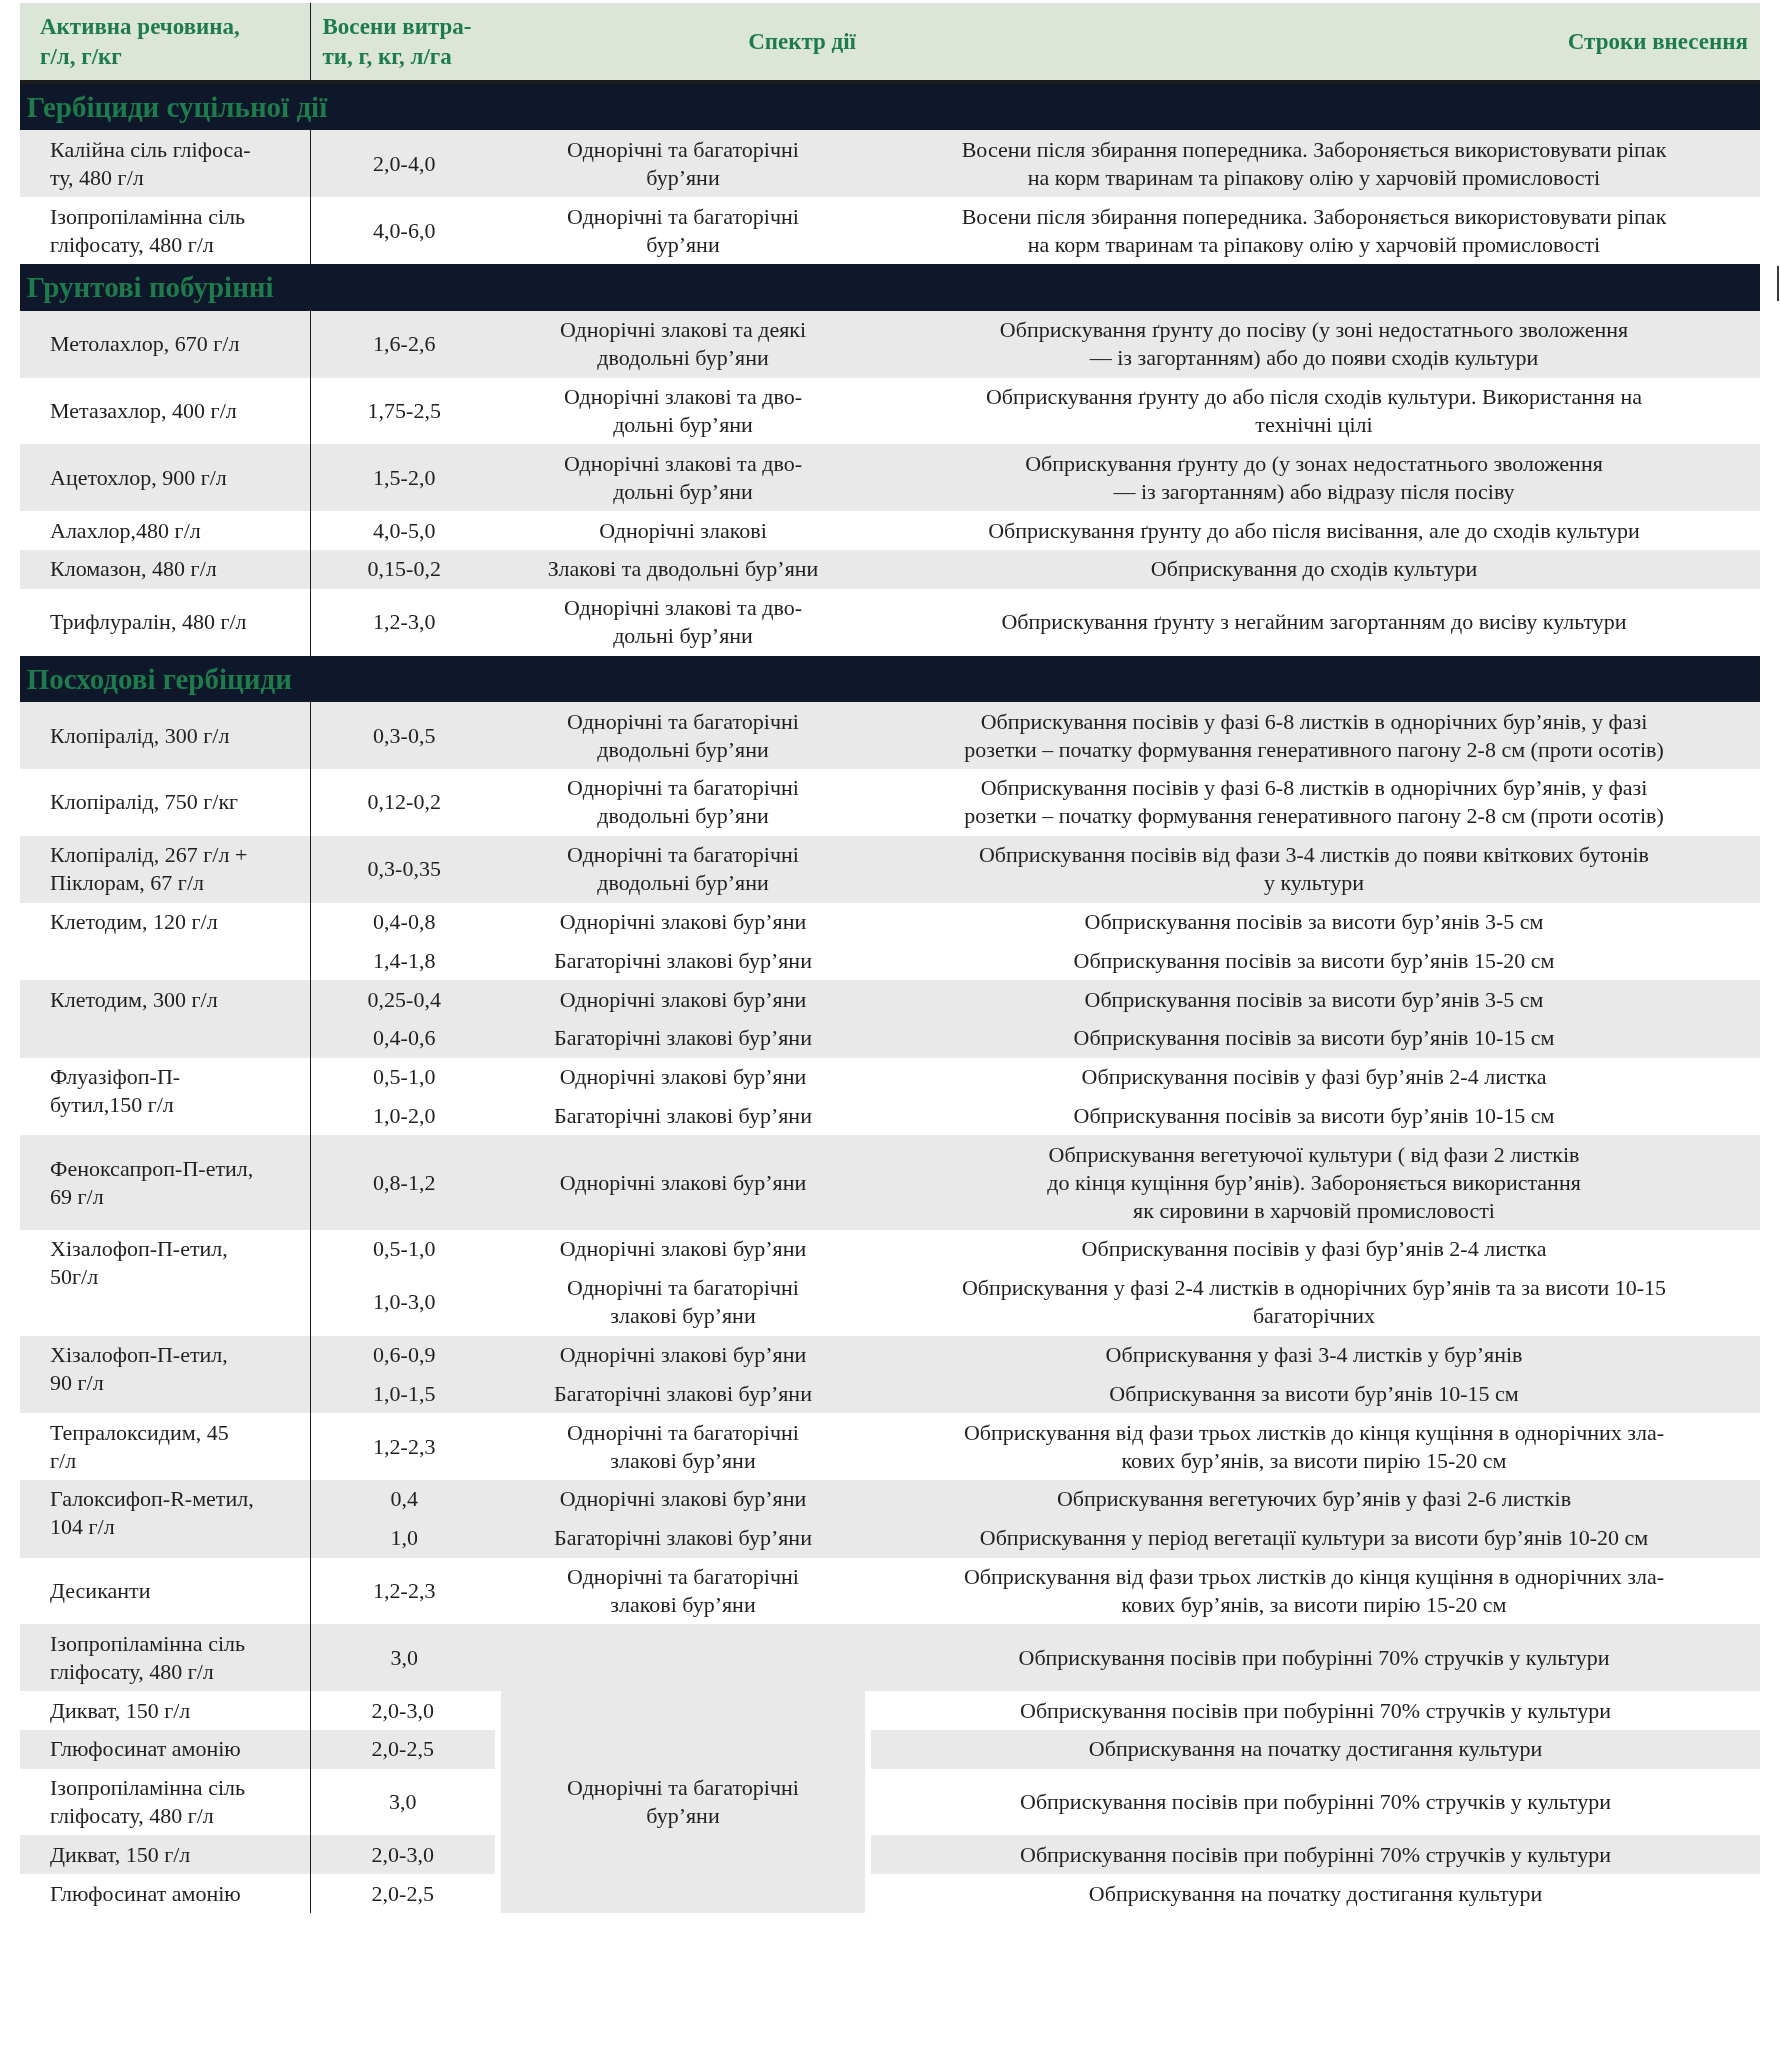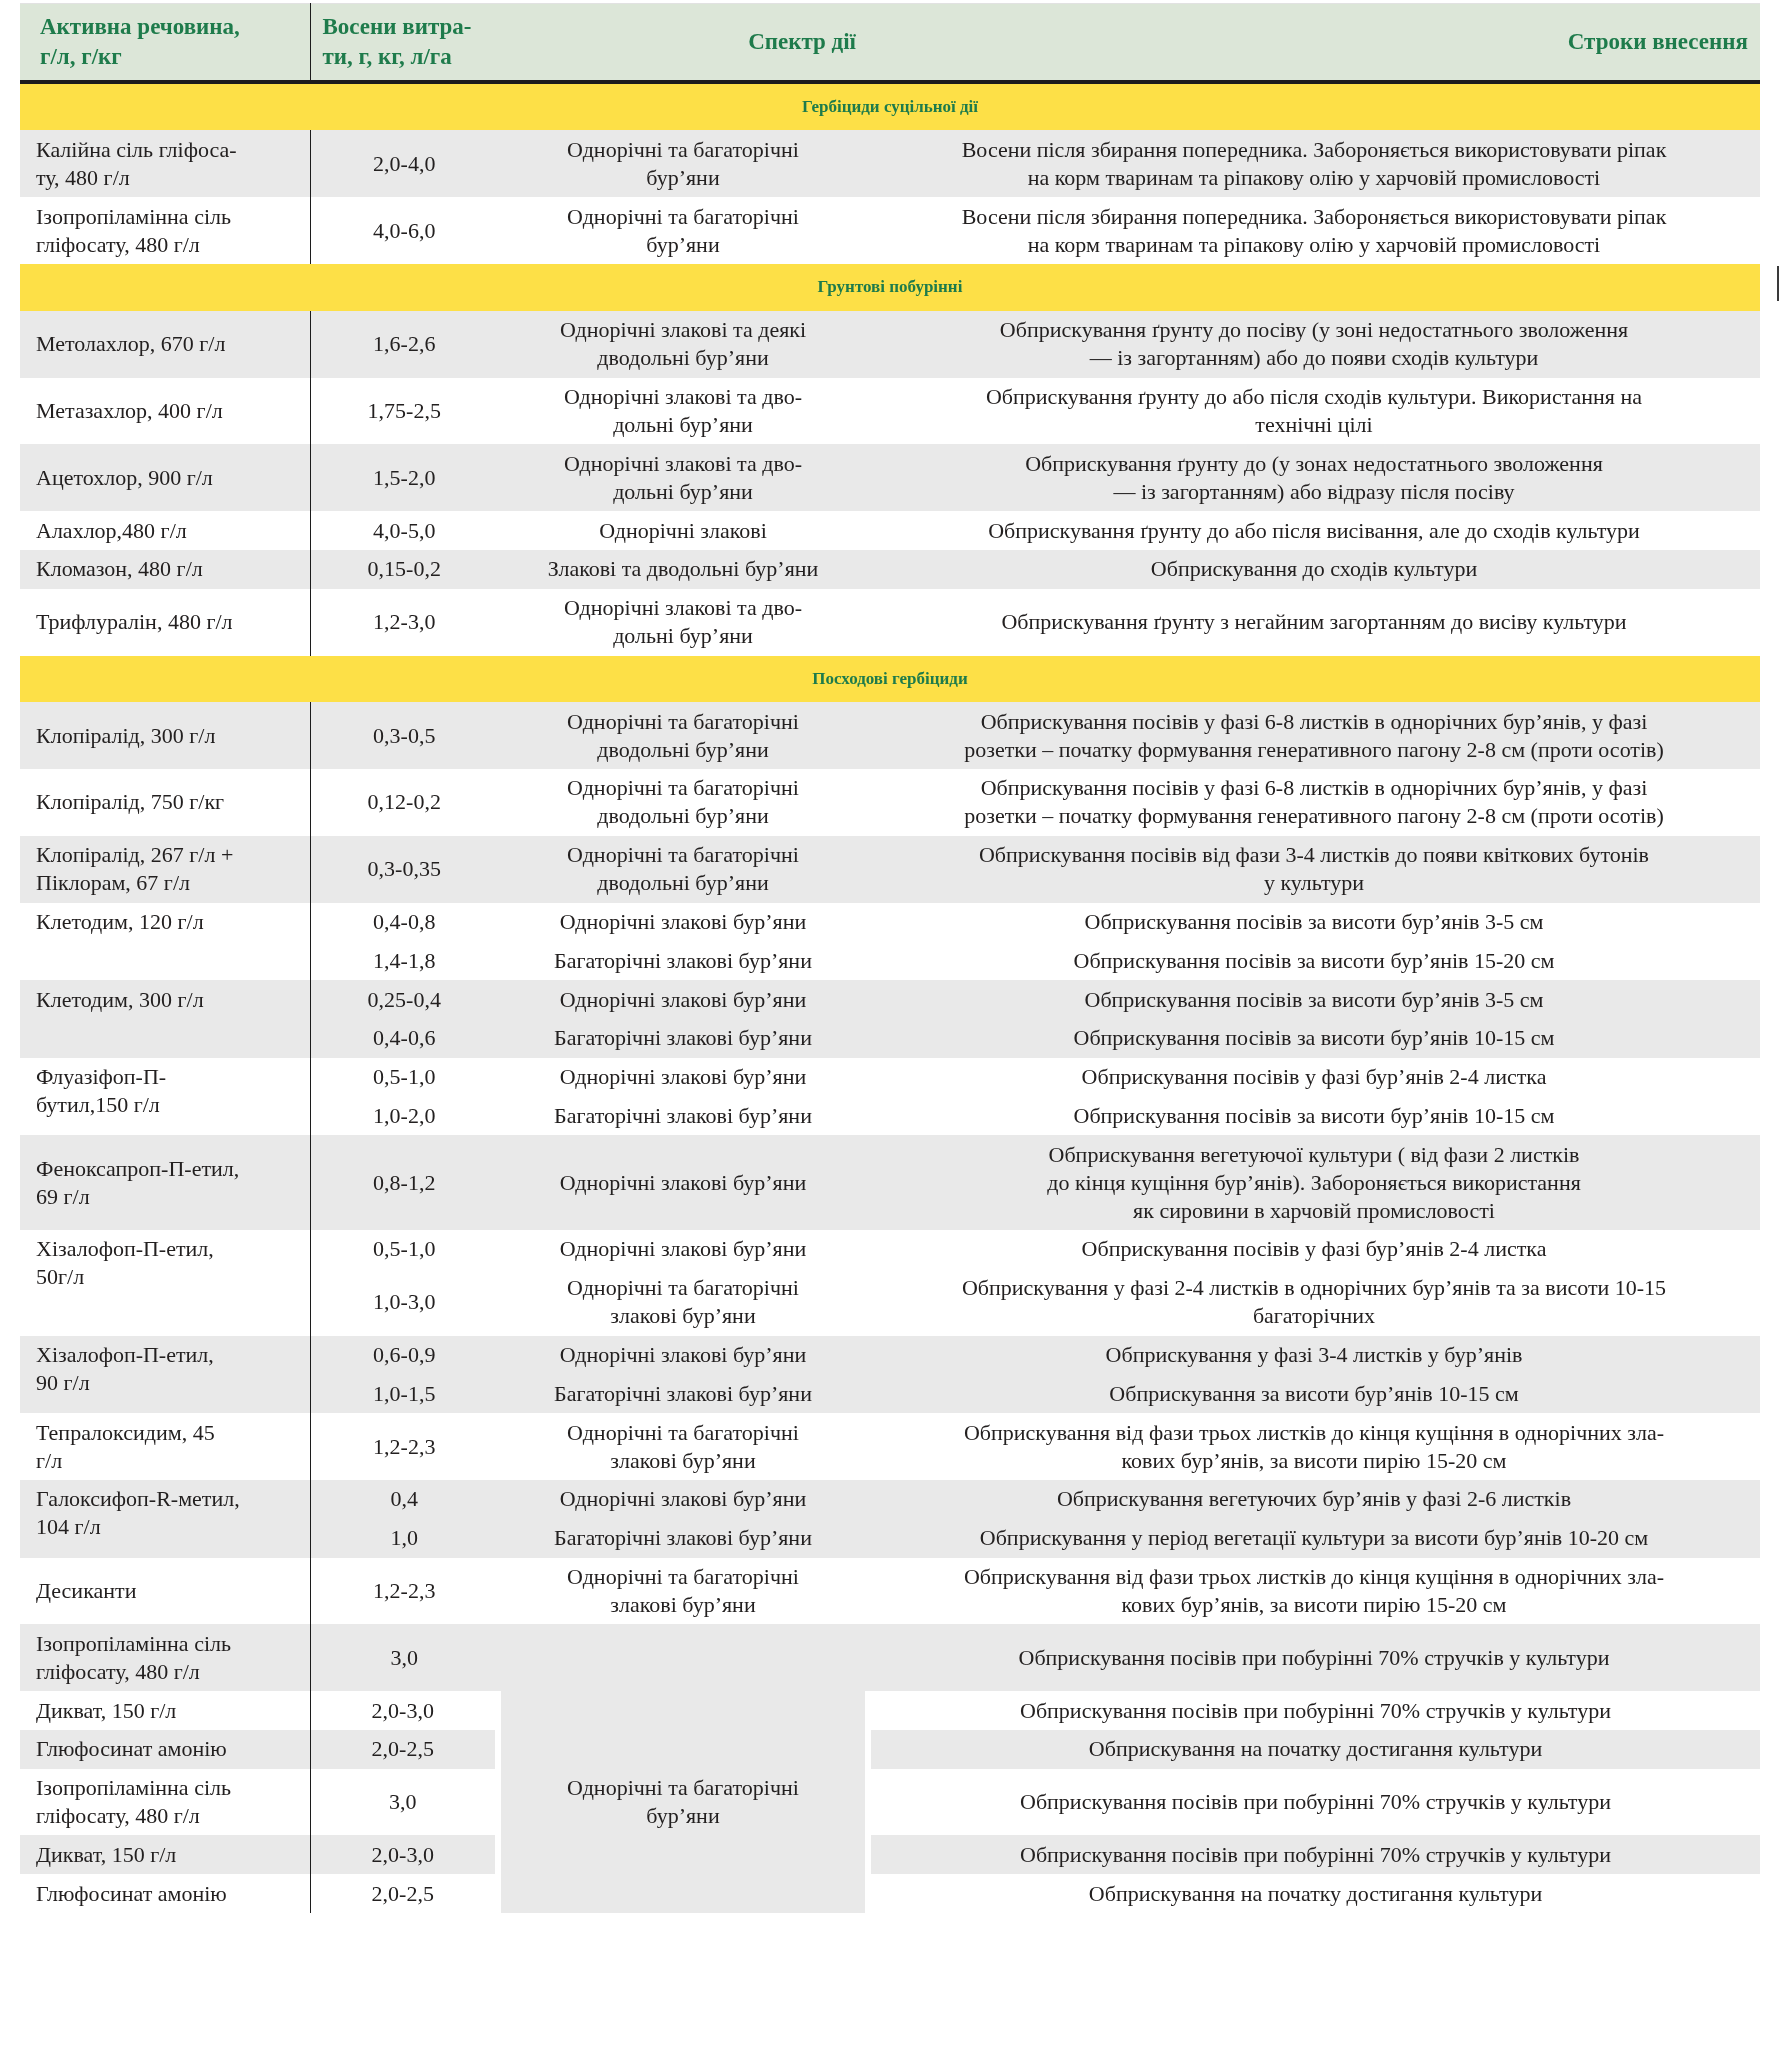--- a/index.html
+++ b/index.html
@@ -11,24 +11,24 @@
   table{border-collapse:collapse;table-layout:fixed;width:1740px;border-top:1.3px solid #e2e2e2;}
   th{
     background:#dce6d8;color:#1e7b4b;font-weight:bold;font-size:23px;line-height:30px;
     text-align:left;vertical-align:middle;padding:8px 12px;
     border-bottom:4.7px solid #1c1c1c;white-space:pre-line;
   }
   th.c1{border-right:1.3px solid #1c1c1c;padding-left:20px;}
   th.c3,th.c4{text-align:right;}
   td{font-size:22px;line-height:28px;padding:5.4px 10.8px;vertical-align:middle;white-space:pre-line;}
   td.section-title{
-    background:#fde047;color:#1e7b4b;font-weight:bold;font-size:17px;
-    text-align:center;padding:9.4px 6.7px;
-  }
-  td.substance{text-align:left;border-right:1.3px solid #1c1c1c;padding-left:16px;}
+    background:#0f172a;color:#1e7b4b;font-weight:bold;font-size:29px;
+    text-align:left;padding:9.4px 6.7px;
+  }
+  td.substance{text-align:left;border-right:1.3px solid #1c1c1c;padding-left:30px;}
   td.vtop{vertical-align:top;}
   td.rate,td.spectrum,td.timing{text-align:center;}
   tr.shade-gray td{background:#e9e9e9;}
   tr.shade-white td{background:#ffffff;}
   td.merged{
     background:#e9e9e9 !important;
     border-left:6.7px solid #ffffff;border-right:6.7px solid #ffffff;
     text-align:center;vertical-align:middle;
   }
   .artifact{position:absolute;right:1.3px;top:266px;width:2px;height:35px;background:#3a3a3a;}

